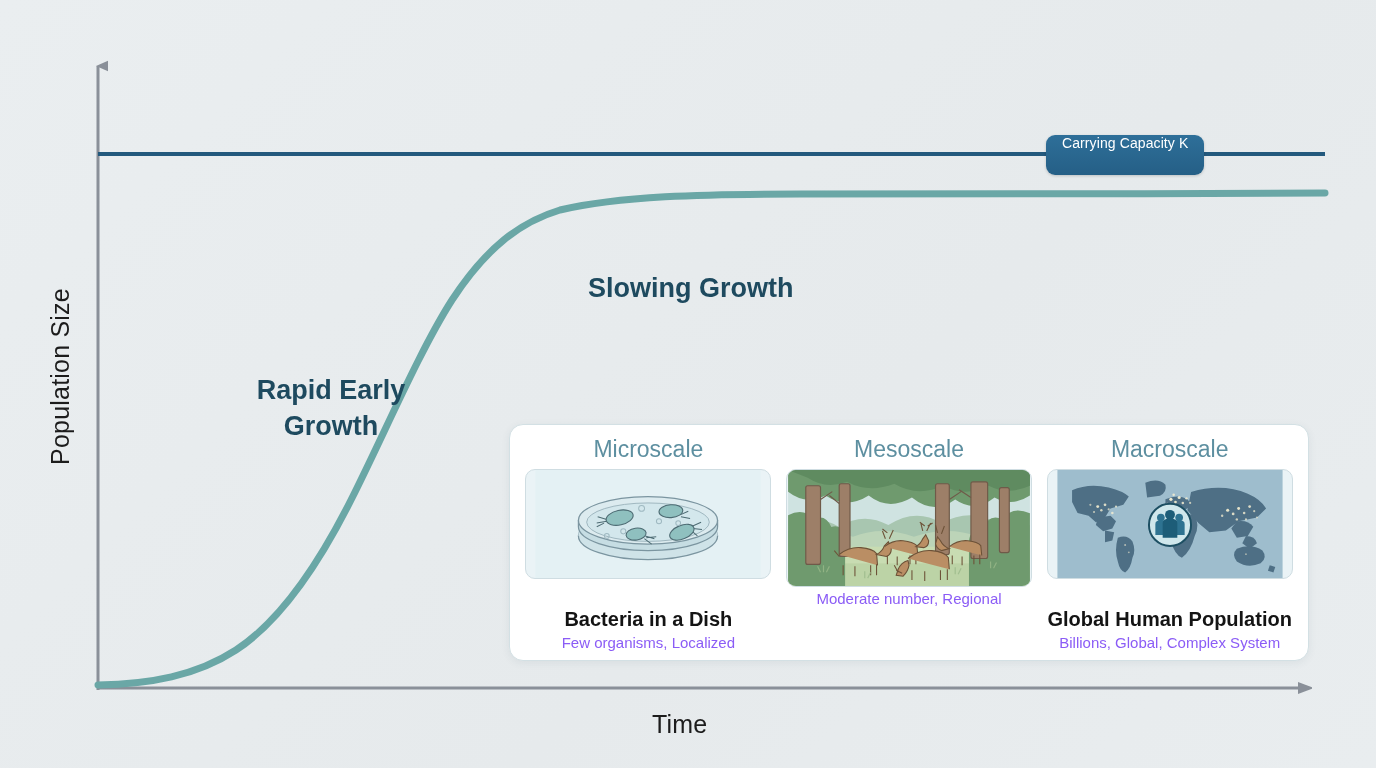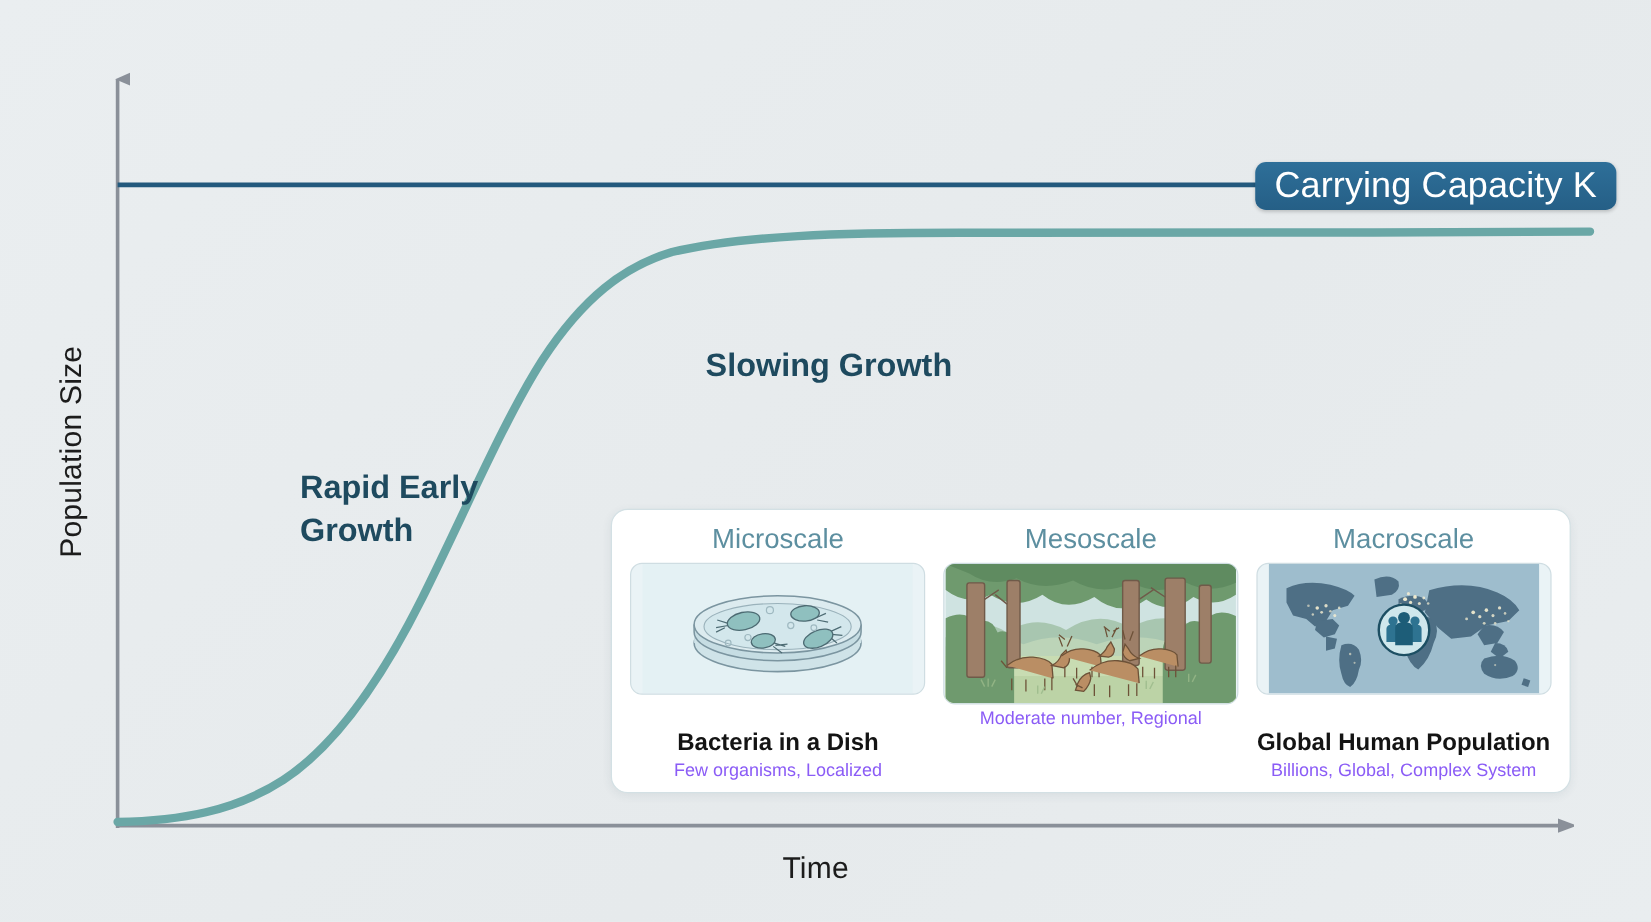--- a/index.html
+++ b/index.html
@@ -32,44 +32,43 @@
     transform-origin: center center;
     width: 230px; text-align: center;
   }
   #x-axis-label { left: 652px; top: 710px; }
 
   .phase-label {
     position: absolute;
     color: #1e4a5f;
     font-weight: bold;
     white-space: nowrap;
-    margin-top: 16px;
   }
   #label-rapid {
     left: 250px; top: 372px;
     font-size: 27px; line-height: 36px;
-    text-align: left; width: 162px;
+    text-align: center; width: 162px;
     white-space: normal;
   }
   #label-slowing {
     left: 588px; top: 273px;
     font-size: 27px;
   }
 
   
   #k-pill {
     position: absolute;
     left: 1046px; top: 135px;
     height: 40px;
     padding: 0 16px;
-    display: flex; align-items: center;
+    display: flex; 
     background: linear-gradient(180deg,#2e6f99 0%, #255f86 100%);
     border-radius: 9px;
     color: #ffffff;
-    font-size: 30px;
+    font-size: 14px;
     letter-spacing: .1px;
     box-shadow: 0 1px 3px rgba(0,0,0,.18);
   }
 
   
   #scales-caption {
     position: absolute;
     left: 573px; top: 382px;
     font-size: 27px;
     color: #1c1c1c;

